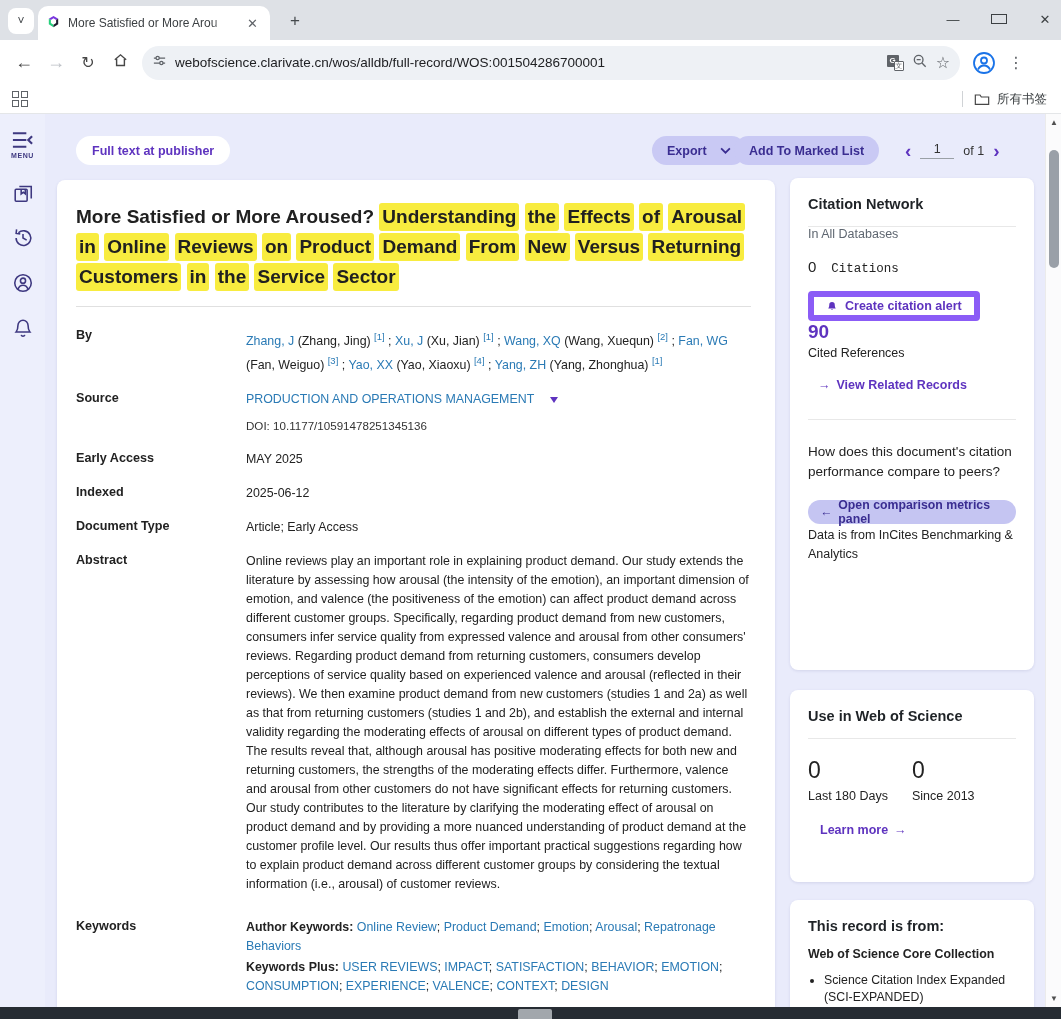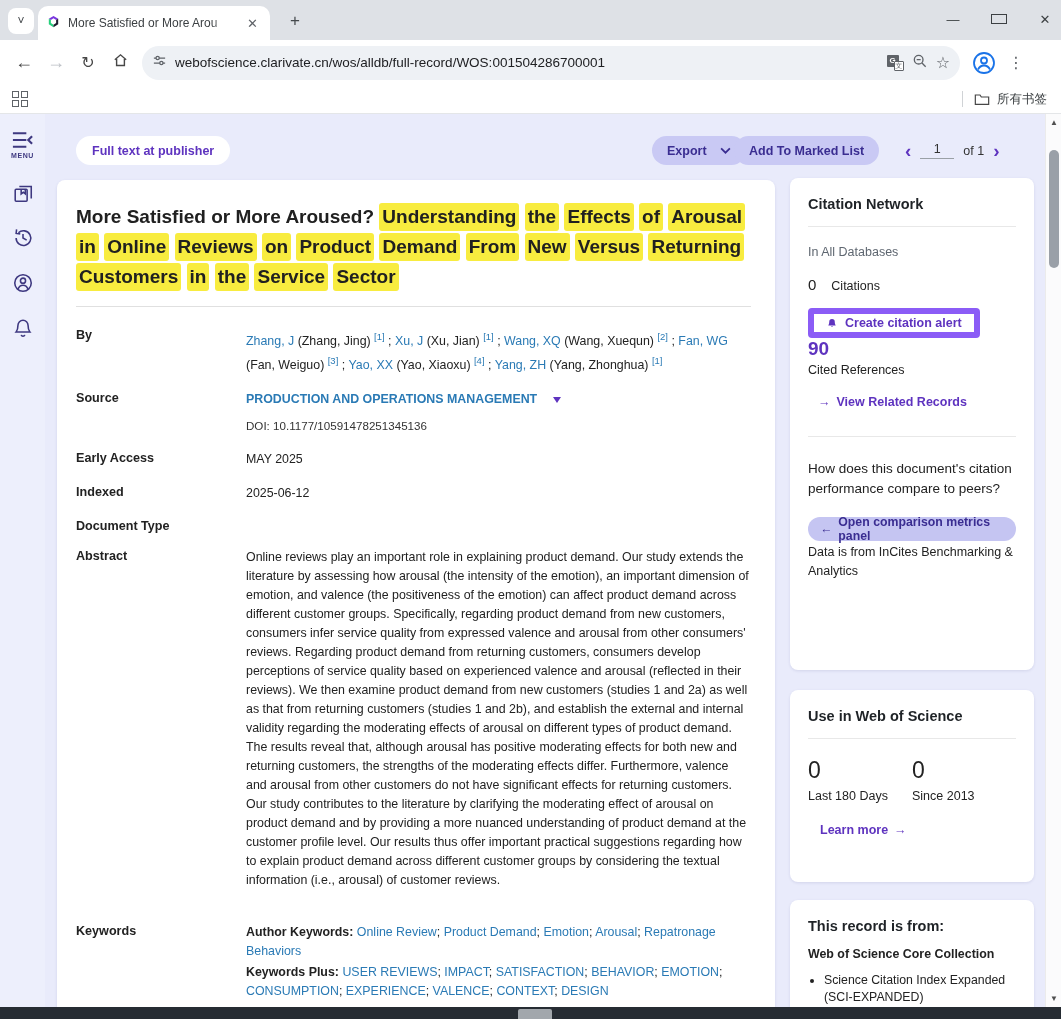--- a/index.html
+++ b/index.html
@@ -73,39 +73,39 @@
   .record-card { position:absolute; left:57px; top:66px; width:718px; height:830px; background:#fff;
     border-radius:8px 8px 0 0; box-shadow:0 1px 3px rgba(60,60,120,.12); padding:22px 24px 0 19px; overflow:hidden; }
   .article-title { font-size:19px; font-weight:bold; color:#202020; line-height:30px; width:682px; }
   .hl { background:#f8ec3f; padding:3px 3px 4px; border-radius:3px; }
   .title-rule { border:none; border-top:1px solid #e0e0e0; margin:14px 0 20px; }
   .row { display:flex; margin-bottom:15px; }
   .row-label { width:170px; flex:none; font-size:12.6px; font-weight:bold; color:#222; padding-top:1px; }
   .row-value { width:507px; font-size:12.4px; color:#222; line-height:19px; }
   a.blue-link, a.kw-link { color:#2a7ab5; text-decoration:none; cursor:pointer; }
   sup.sup-ref { color:#2a7ab5; font-size:9.5px; }
-  .src-line { display:flex; align-items:center; gap:16px;font-weight:bold; }
+  .src-line { display:flex; align-items:center; gap:16px; }
   .src-name { color:#2a7ab5; font-size:12.4px; cursor:pointer; }
   .tri-down { width:0; height:0; border-left:4.5px solid transparent; border-right:4.5px solid transparent;
     border-top:6px solid #5e33bf; }
   .doi { font-size:11.6px; color:#333; margin-top:7px; }
   .abstract { text-align:left; }
   .kw-line { margin-bottom:2px; }
   .kw-strong { font-weight:bold; color:#222; }
 
   
   .card { position:absolute; left:790px; width:244px; background:#fff; border-radius:8px;
     box-shadow:0 1px 3px rgba(60,60,120,.12); padding:18px; }
   .card h2 { font-size:14.5px; color:#1f2327; font-weight:bold; }
   .card .divider { border:none; border-top:1px solid #e8e8e8; margin:14px 0 0; }
   .card-citation { top:64px; height:492px; }
-  .muted { color:#5e6670; font-size:12.5px; margin-top:18px; }
+  .muted { color:#5e6670; font-size:12.5px; }
   .cit-row { display:flex; align-items:baseline; gap:15px; margin-top:17px; }
   .cit-count { font-size:15px; color:#222; }
-  .cit-word { font-size:12.5px; color:#222; }
+  .cit-word { font-size:12.5px; color:#222;font-family:Liberation Mono, monospace; }
   .alert-btn { margin-top:15px; height:30px; border:6px solid #8b5cf6; border-radius:4px; background:#fff;
     display:inline-flex; align-items:center; gap:7px; padding:0 12px; color:#5e33bf; font-weight:bold; font-size:12.5px; cursor:pointer;}
   .big-purple { font-size:19px; font-weight:bold; color:#5e33bf; }
   .cited-label { font-size:12.5px; color:#222; margin-top:3px; }
   .purple-link { display:inline-flex; align-items:center; gap:6px; color:#5e33bf; font-weight:bold;
     font-size:12.5px; margin:18px 0 0 10px; cursor:pointer; text-decoration:none; }
   .peers-q { font-size:13.5px; color:#222; line-height:20px; margin-top:22px; }
   .pill-btn { margin-top:18px; height:24px; background:#c5c5f2; border-radius:12px; display:inline-flex;
     align-items:center; gap:6px; padding:0 12px; color:#3a2d91; font-weight:bold; font-size:12.3px; cursor:pointer;}
   .incites { font-size:12.5px; color:#222; line-height:19px; margin-top:2px; }
@@ -307,23 +307,24 @@
       <div class="row-value">MAY 2025</div>
     </div>
 
     <div class="row">
       <div class="row-label">Indexed</div>
       <div class="row-value">2025-06-12</div>
     </div>
 
     <div class="row">
       <div class="row-label">Document Type</div>
-    </div>
-
-    <div class="row" style="margin-bottom:33px">
+      <div class="row-value">Article; Early Access</div>
+    </div>
+
+    <div class="row" style="margin-bottom:24px">
       <div class="row-label">Abstract</div>
       <div class="row-value abstract">Online reviews play an important role in explaining product demand. Our study extends the literature by assessing how arousal (the intensity of the emotion), an important dimension of emotion, and valence (the positiveness of the emotion) can affect product demand across different customer groups. Specifically, regarding product demand from new customers, consumers infer service quality from expressed valence and arousal from other consumers' reviews. Regarding product demand from returning customers, consumers develop perceptions of service quality based on experienced valence and arousal (reflected in their reviews). We then examine product demand from new customers (studies 1 and 2a) as well as that from returning customers (studies 1 and 2b), and establish the external and internal validity regarding the moderating effects of arousal on different types of product demand. The results reveal that, although arousal has positive moderating effects for both new and returning customers, the strengths of the moderating effects differ. Furthermore, valence and arousal from other customers do not have significant effects for returning customers. Our study contributes to the literature by clarifying the moderating effect of arousal on product demand and by providing a more nuanced understanding of product demand at the customer profile level. Our results thus offer important practical suggestions regarding how to explain product demand across different customer groups by considering the textual information (i.e., arousal) of customer reviews.</div>
     </div>
 
     <div class="row" style="margin-bottom:20px">
       <div class="row-label">Keywords</div>
       <div class="row-value">
         <div class="kw-line">
           <span class="kw-strong">Author Keywords:</span>
           <span> <a class="kw-link">Online Review</a>; <a class="kw-link">Product Demand</a>; <a class="kw-link">Emotion</a>; <a class="kw-link">Arousal</a>; <a class="kw-link">Repatronage Behaviors</a></span>

